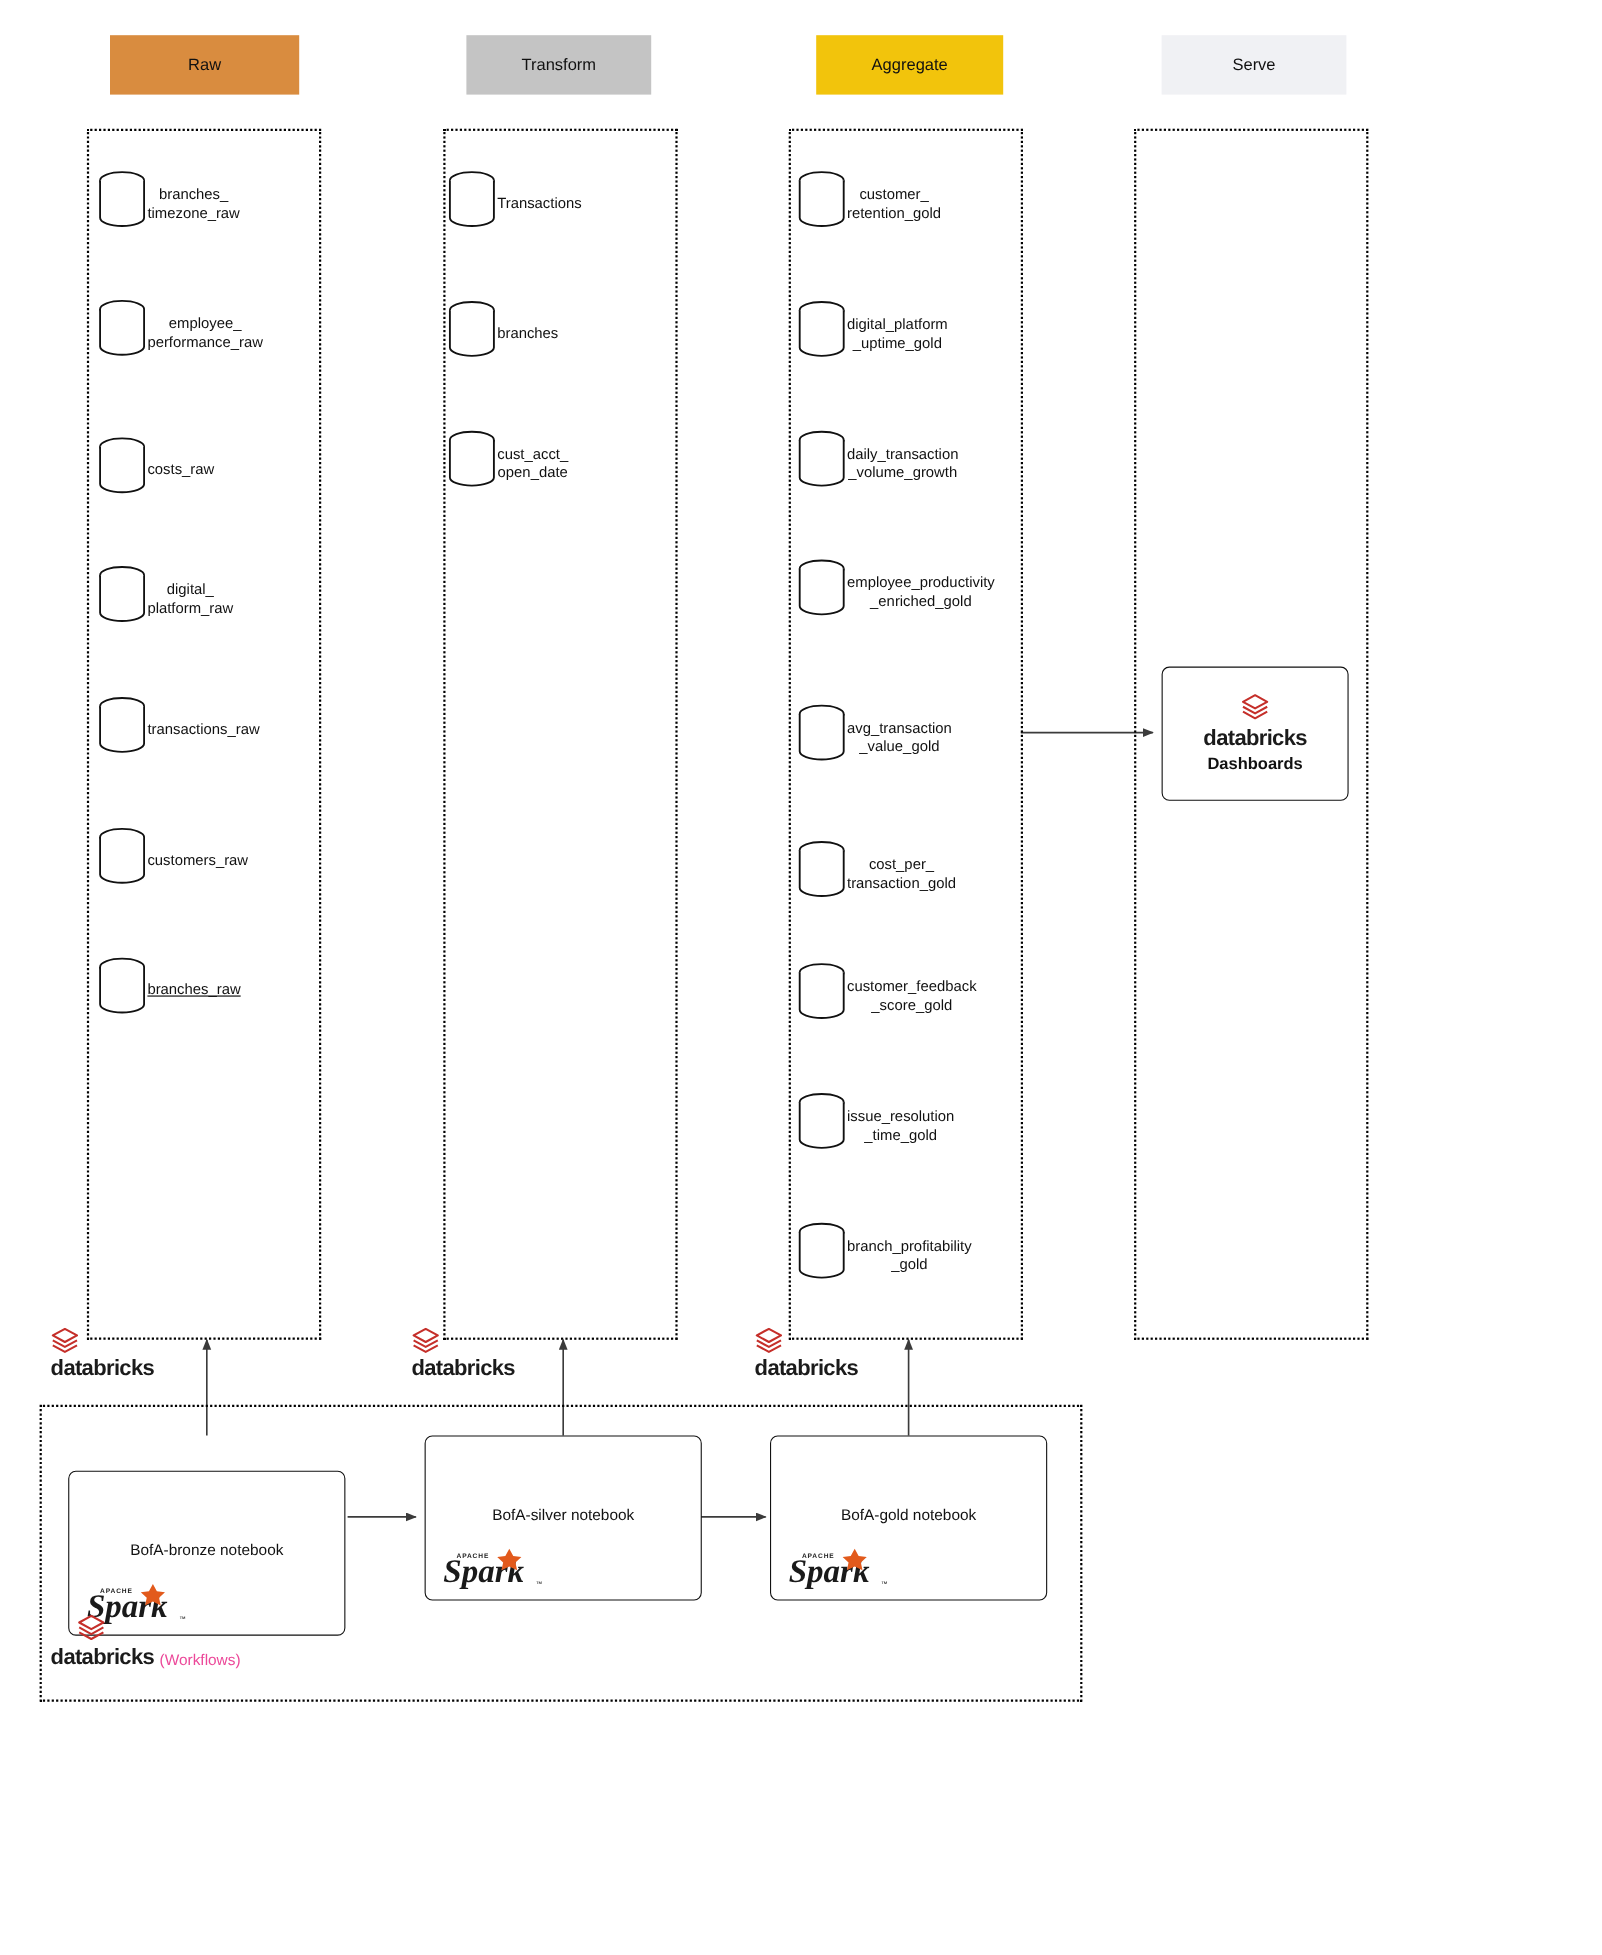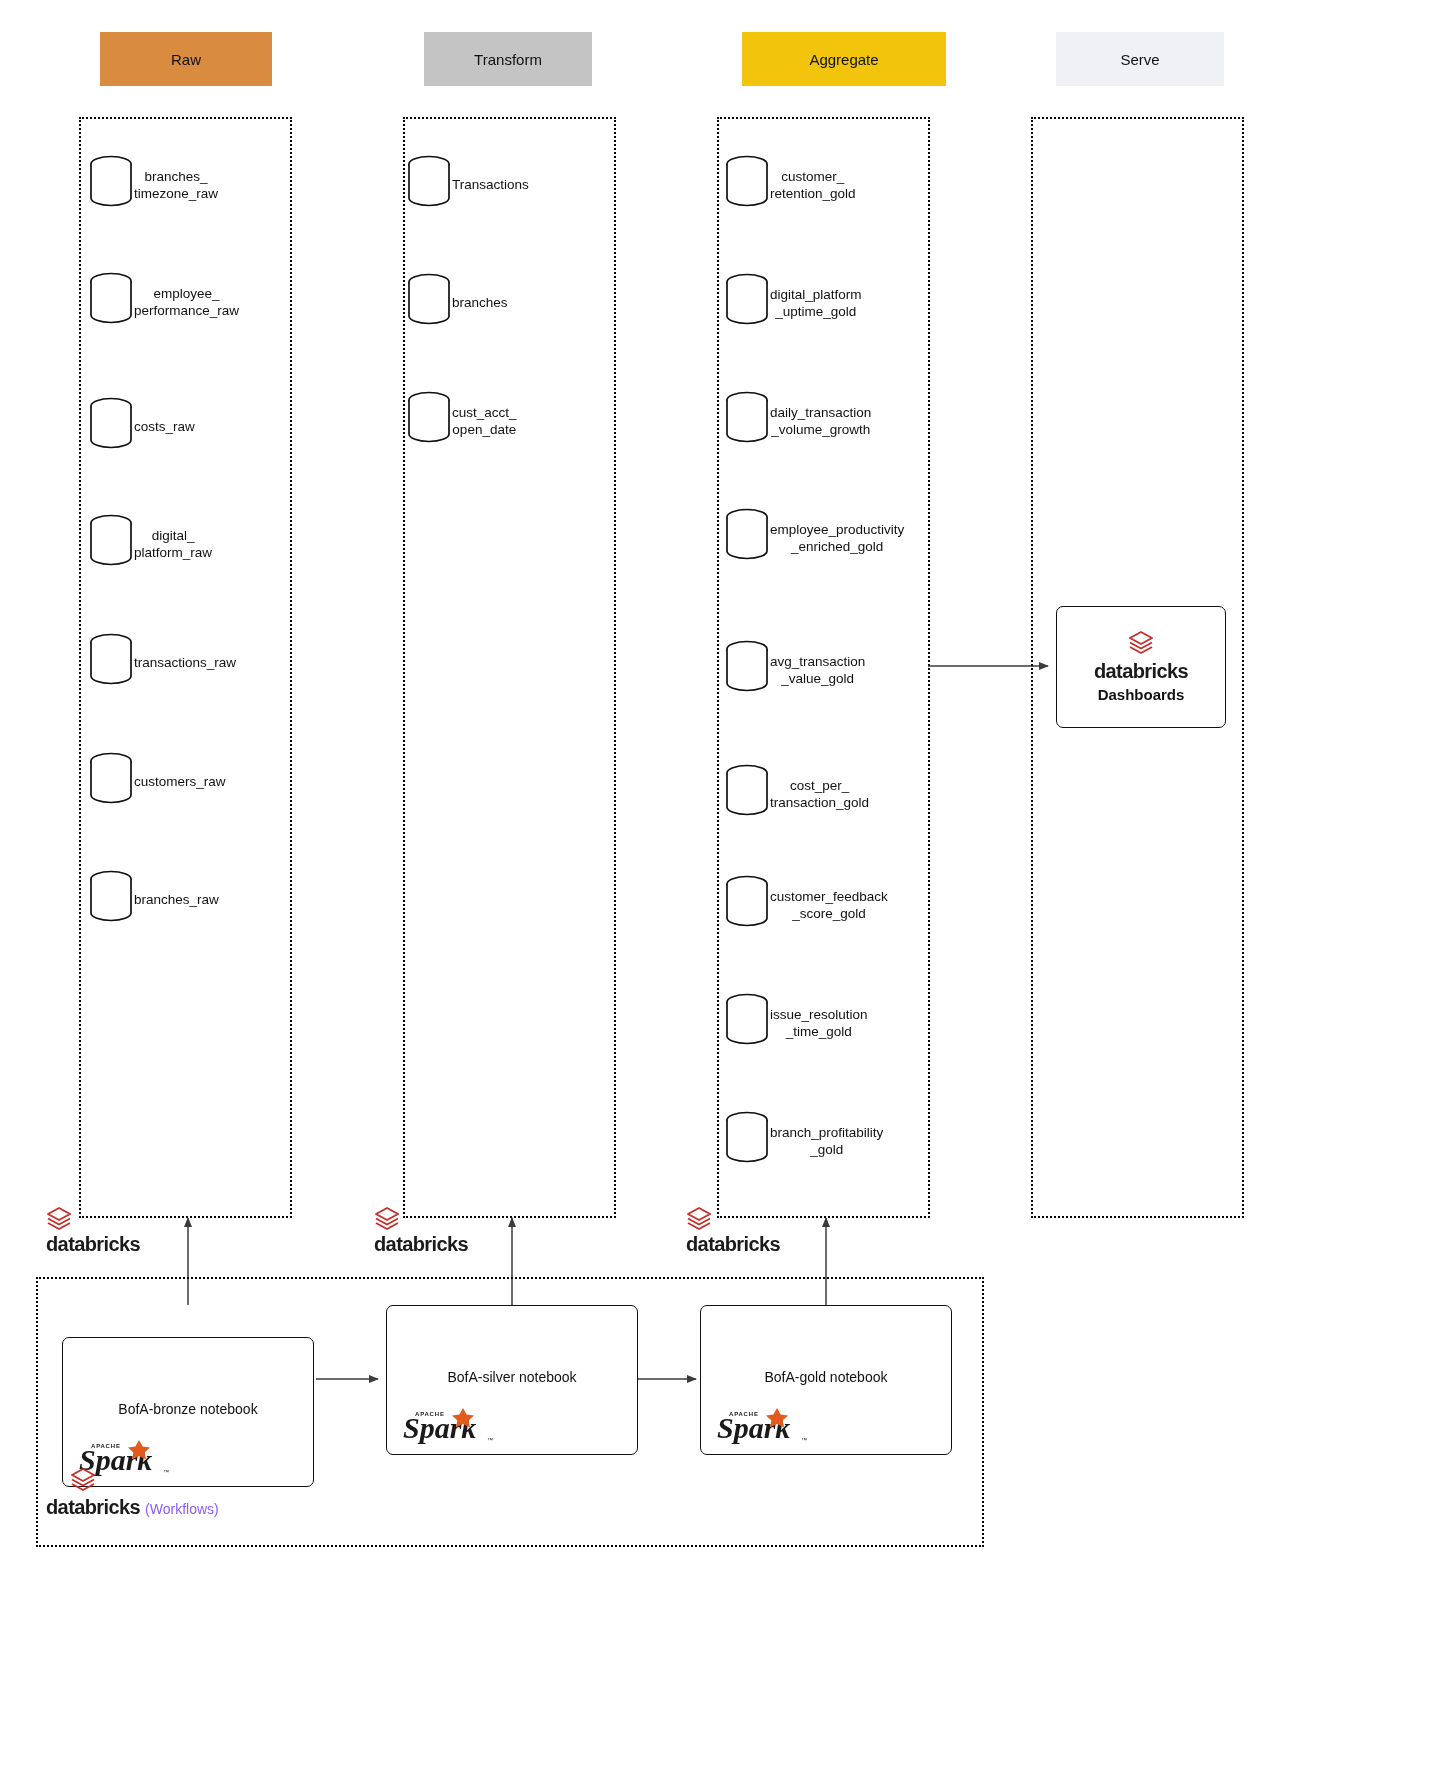--- a/index.html
+++ b/index.html
@@ -74,21 +74,21 @@
     margin-top: 2px;
   }
   .dbx-row {
     position: absolute;
     display: flex;
     align-items: flex-end;
     gap: 5px;
   }
   .dbx-suffix {
     font-size: 14px;
-    color: #8b5cf6;
+    color: #ec4899;
     padding-bottom: 2px;
   }
 
   
   .card {
     position: absolute;
     border: 1.6px solid #111111;
     border-radius: 7px;
     background: #ffffff;
     display: flex;
@@ -158,21 +158,21 @@
     <path d="M512,1305 L512,1218" stroke="#3b3b3b" stroke-width="1.5" fill="none" marker-end="url(#ah)"></path>
     <path d="M826,1305 L826,1218" stroke="#3b3b3b" stroke-width="1.5" fill="none" marker-end="url(#ah)"></path>
   </svg>
 
   <div class="stage-header" style="left:100px; top:32px; width:172px; background:#d98c3f;">
     <span>Raw</span>
   </div>
   <div class="stage-header" style="left:424px; top:32px; width:168px; background:#c4c4c4;">
     <span>Transform</span>
   </div>
-  <div class="stage-header" style="left:742px; top:32px; width:204px; background:#f2c40c;">
+  <div class="stage-header" style="left:742px; top:32px; width:170px; background:#f2c40c;">
     <span>Aggregate</span>
   </div>
   <div class="stage-header" style="left:1056px; top:32px; width:168px; background:#f0f1f4;">
     <span>Serve</span>
   </div>
 
   <div class="lane" style="left:79px; top:117px; width:213px; height:1101px;"></div>
   <div class="lane" style="left:403px; top:117px; width:213px; height:1101px;"></div>
   <div class="lane" style="left:717px; top:117px; width:213px; height:1101px;"></div>
   <div class="lane" style="left:1031px; top:117px; width:213px; height:1101px;"></div>
@@ -227,21 +227,21 @@
   </div>
   <div class="node" style="left:88px; top:752px;">
     <div class="cyl">
       <svg viewBox="0 0 46 52">
           <ellipse cx="23" cy="9" rx="20" ry="7.5" fill="#fff" stroke="#111" stroke-width="1.7"></ellipse>
           <path d="M3,9 L3,43 A20,7.5 0 0 0 43,43 L43,9" fill="#fff" stroke="#111" stroke-width="1.7"></path>
         </svg>
     </div>
     <div class="node-label">customers_raw</div>
   </div>
-  <div class="node" style="left:88px; top:870px;">
+  <div class="node" style="left:88px; top:870px;text-decoration:underline;">
     <div class="cyl">
       <svg viewBox="0 0 46 52">
           <ellipse cx="23" cy="9" rx="20" ry="7.5" fill="#fff" stroke="#111" stroke-width="1.7"></ellipse>
           <path d="M3,9 L3,43 A20,7.5 0 0 0 43,43 L43,9" fill="#fff" stroke="#111" stroke-width="1.7"></path>
         </svg>
     </div>
     <div class="node-label">branches_raw</div>
   </div>
 
   <div class="node" style="left:406px; top:155px;">

